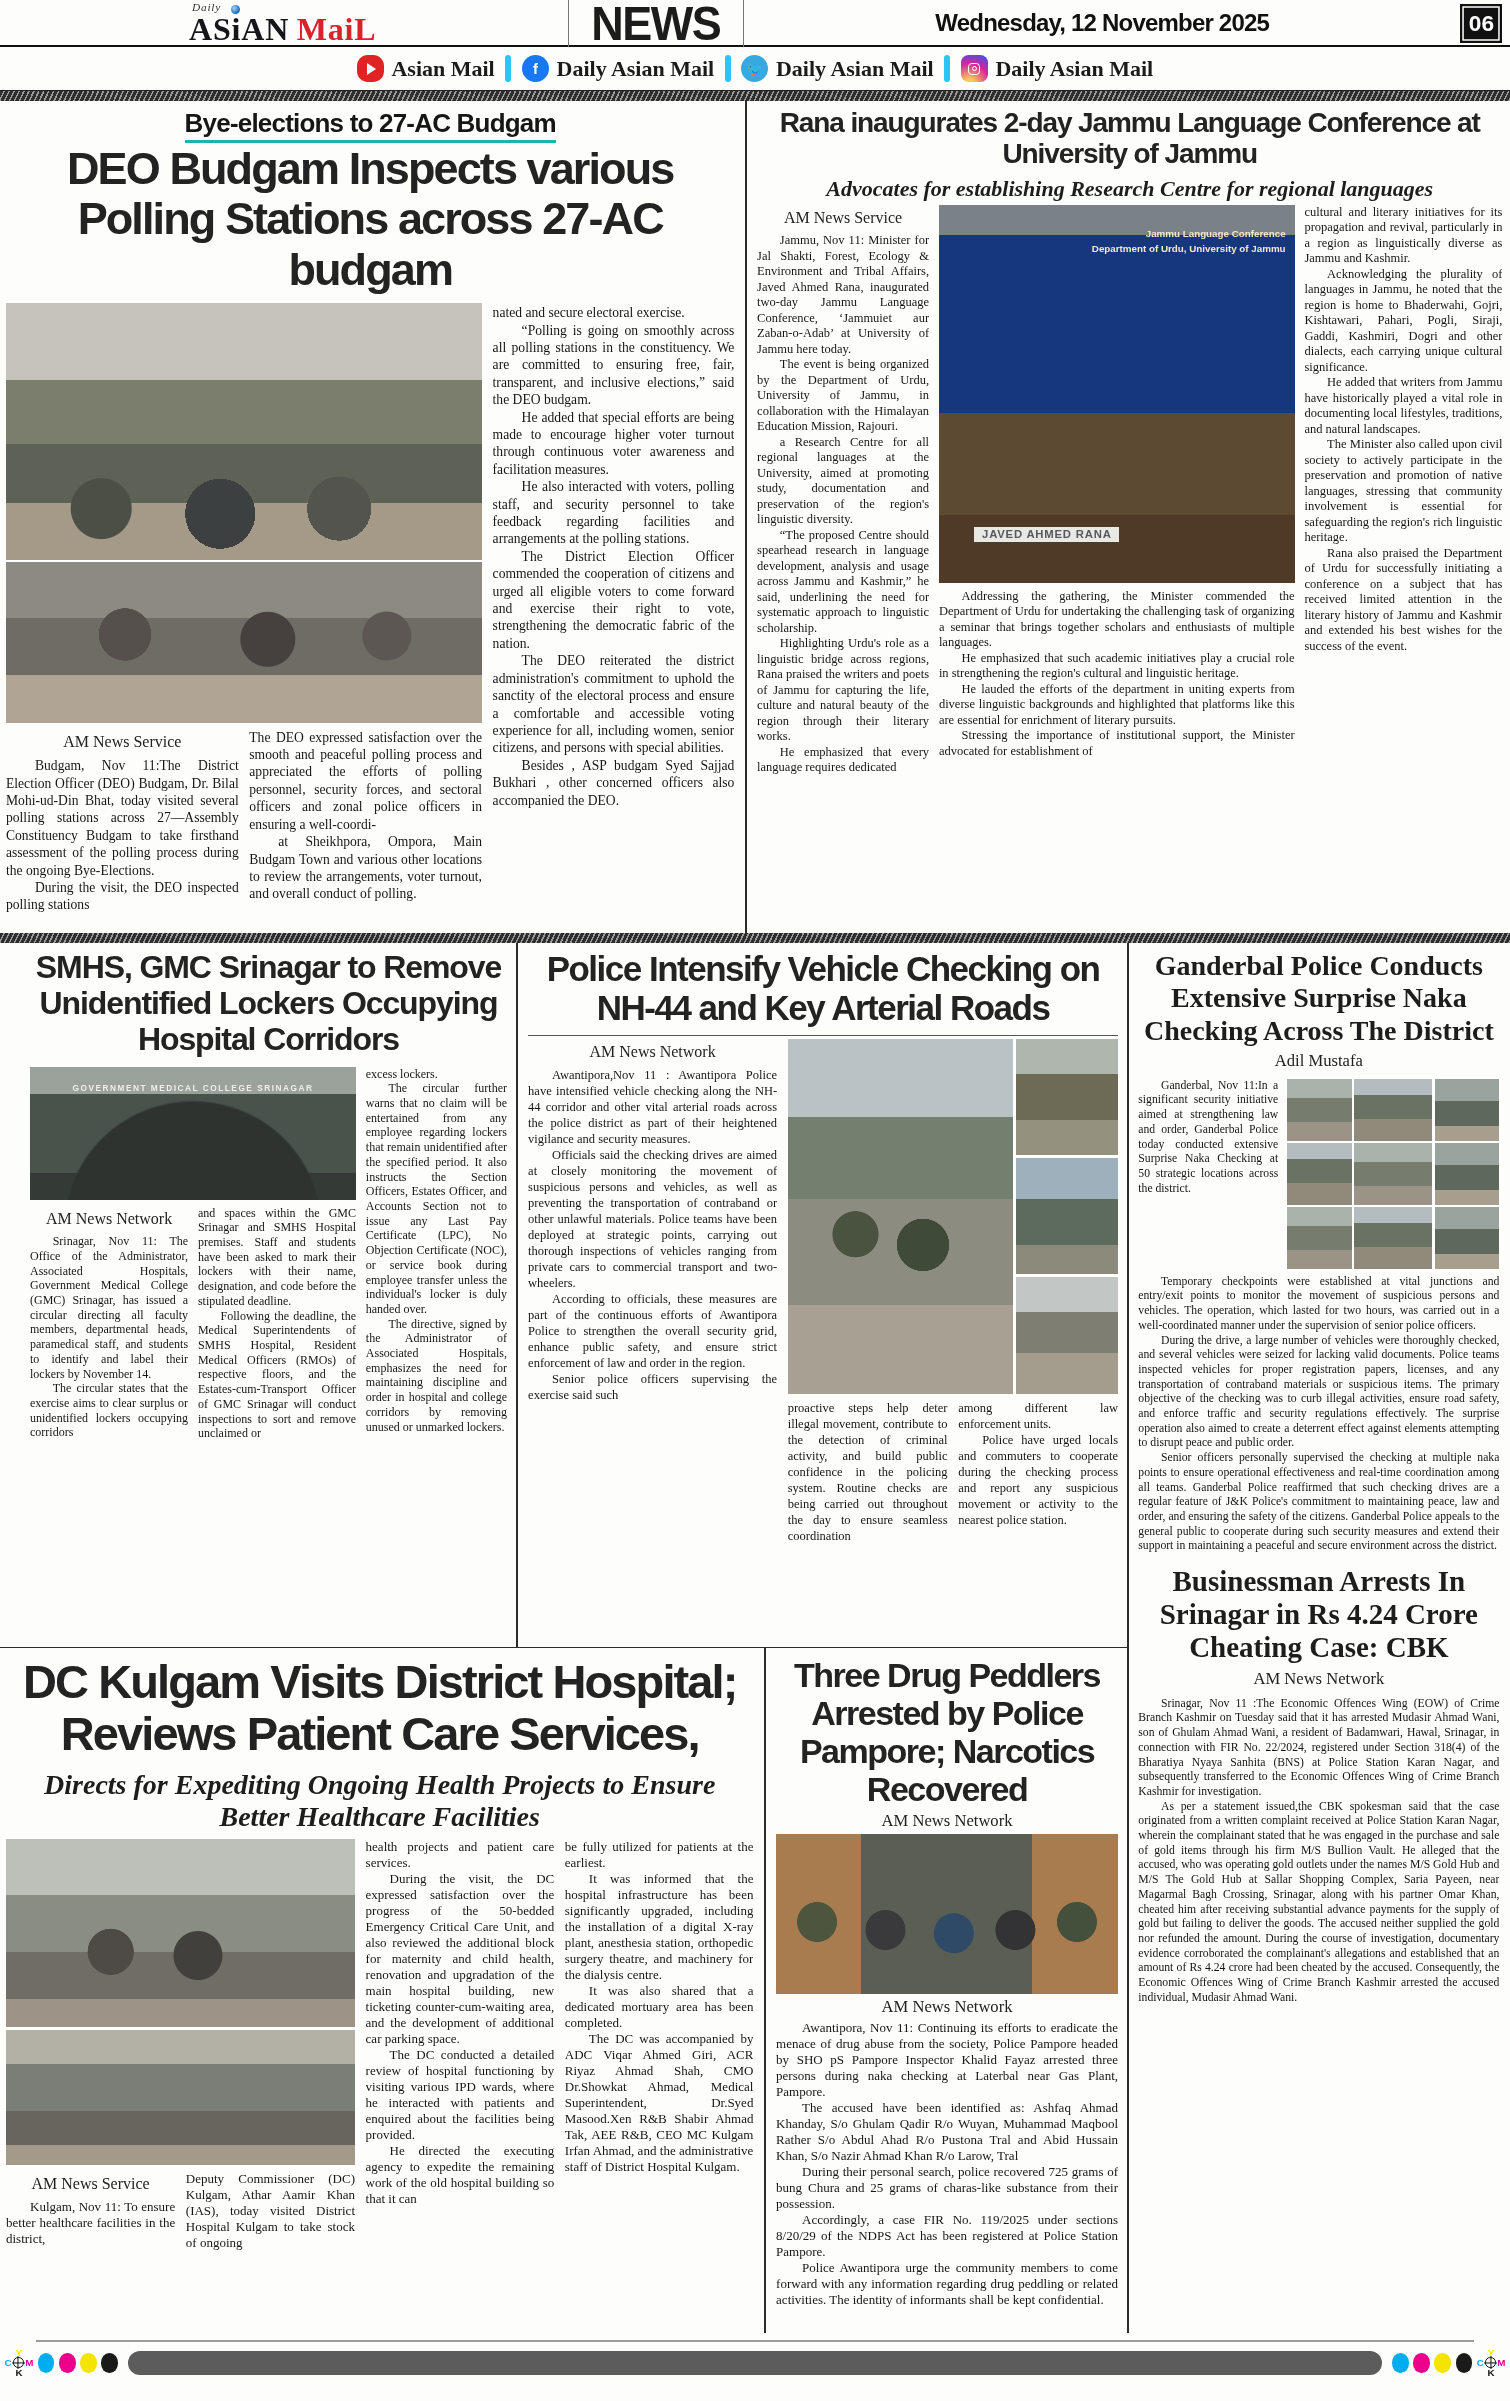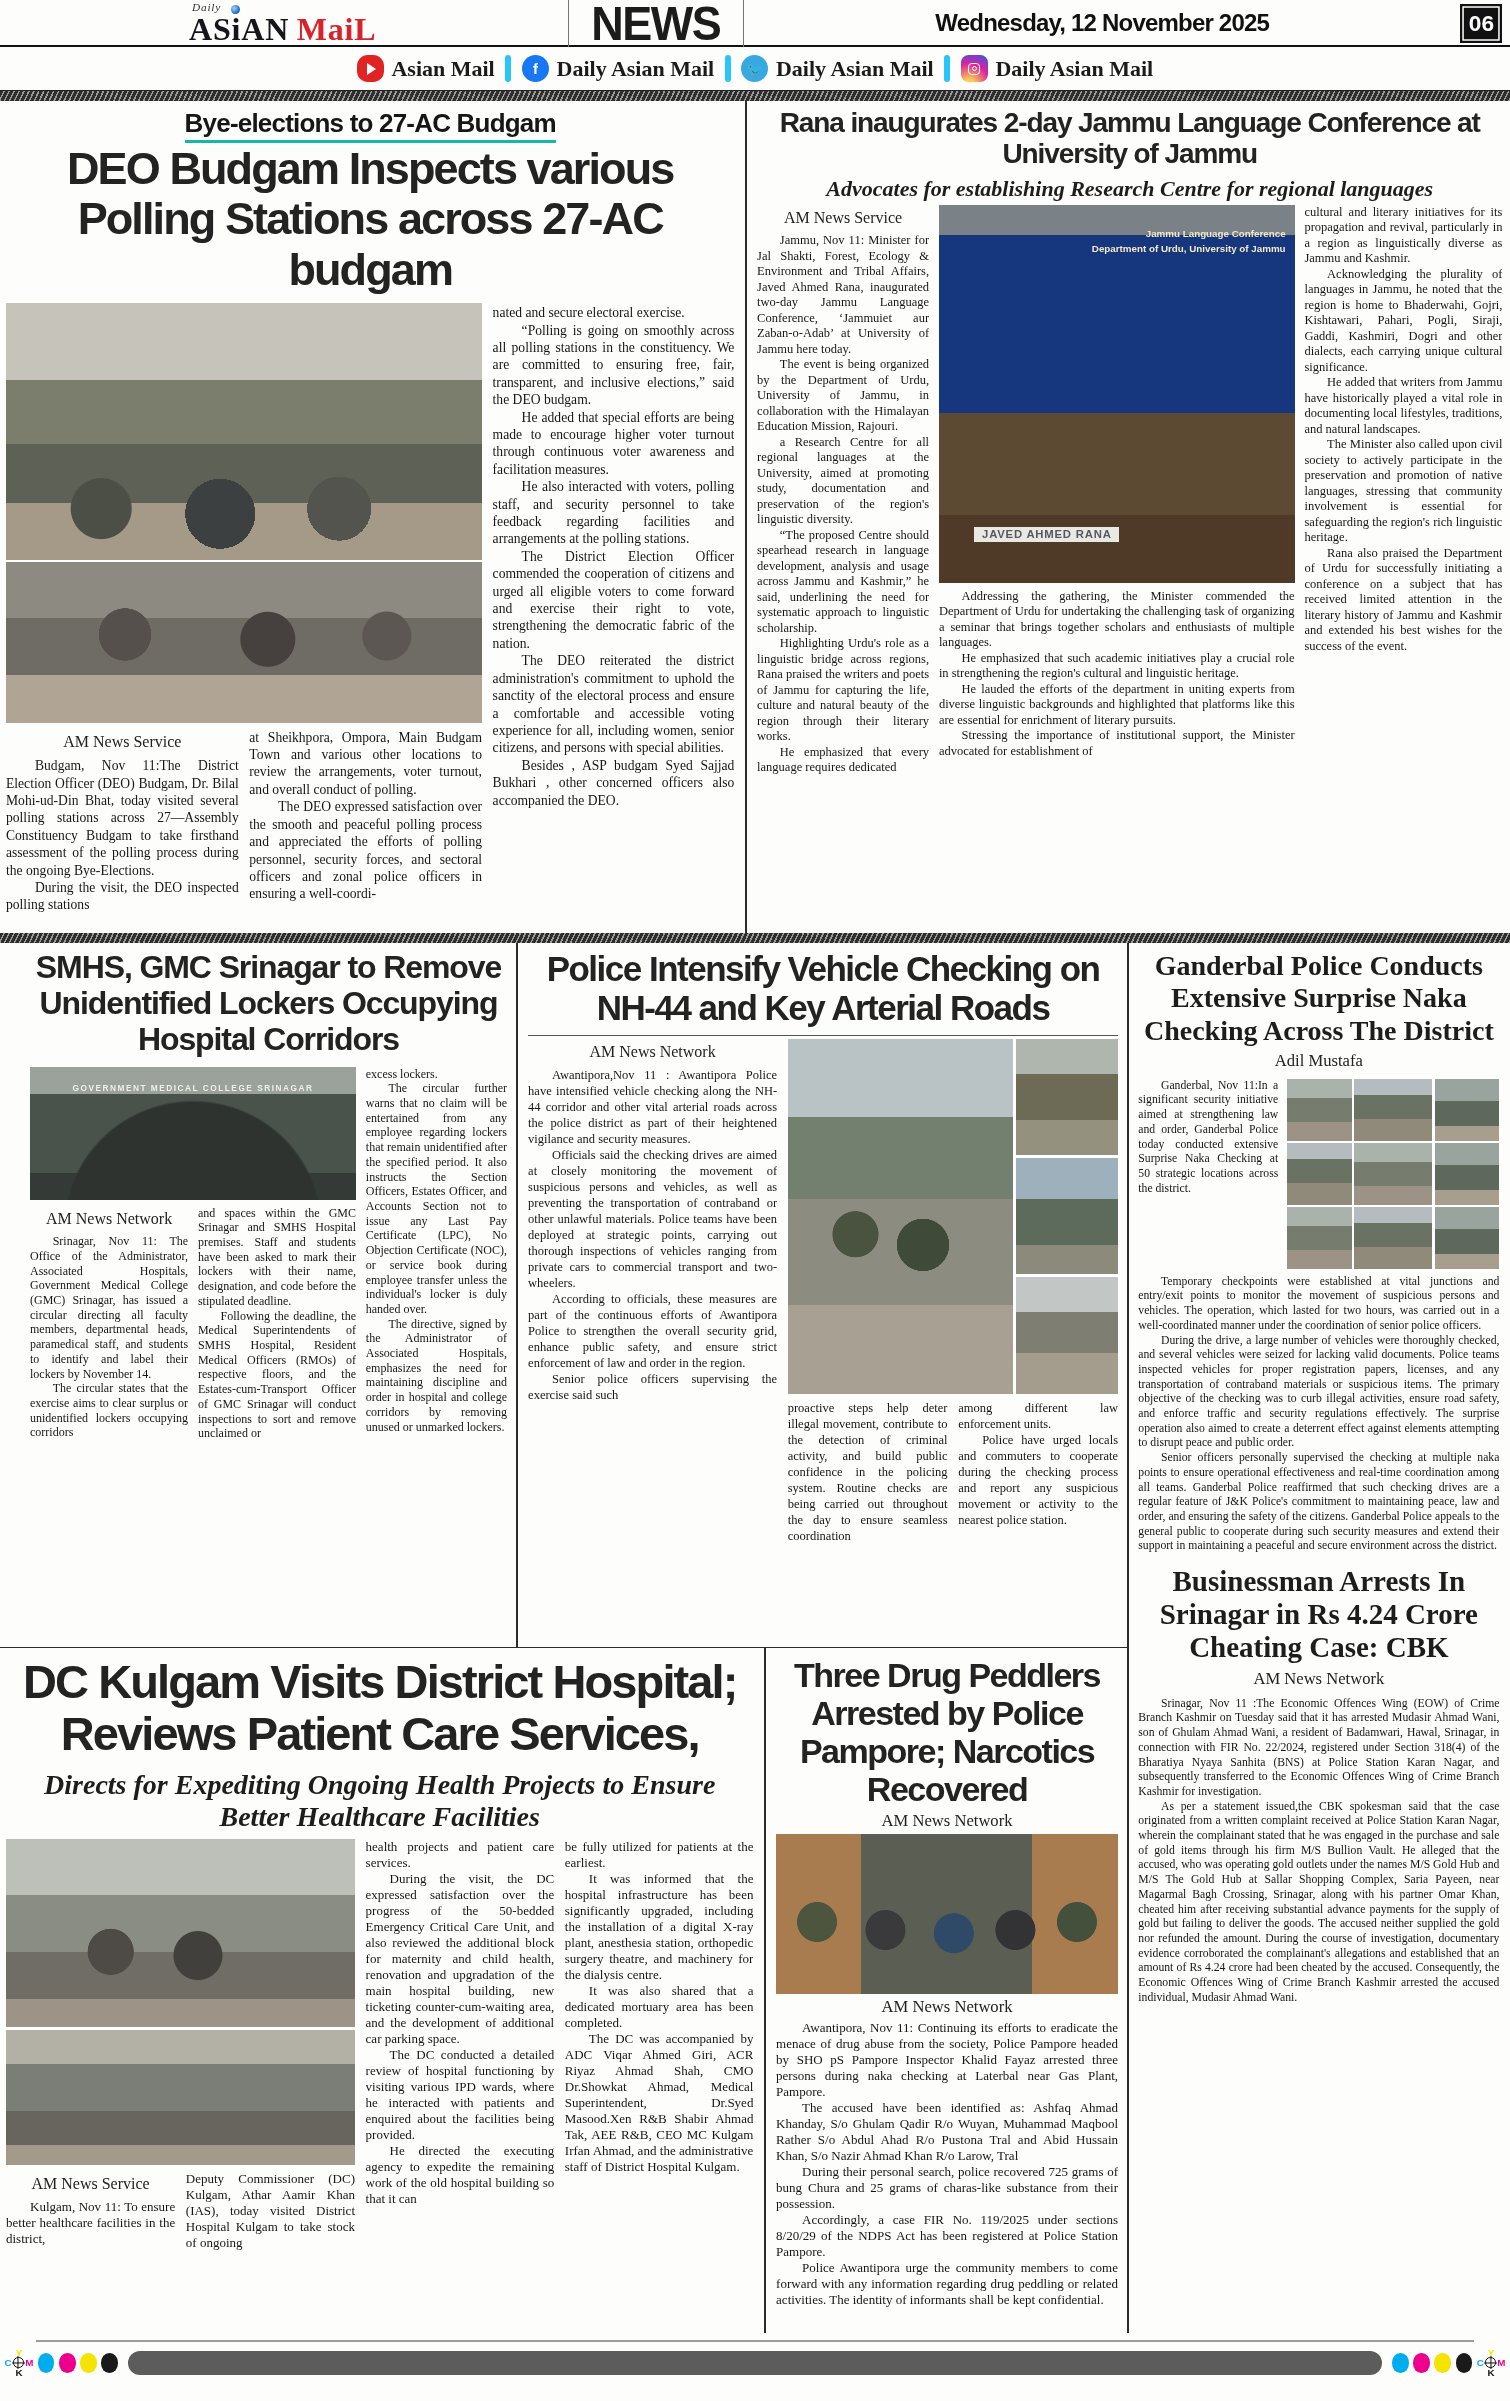--- a/index.html
+++ b/index.html
@@ -258,22 +258,22 @@
           </div>
           <div class="budgam-cols">
             <div class="col">
               <div class="byline">AM News Service</div>
               <div>
                   <p class="para">Budgam, Nov 11:The District Election Officer (DEO) Budgam, Dr. Bilal Mohi-ud-Din Bhat, today visited several polling stations across 27—Assembly Constituency Budgam to take firsthand assessment of the polling process during the ongoing Bye-Elections.</p>
                   <p class="para">During the visit, the DEO inspected polling stations</p>
                 </div>
             </div>
             <div class="col cont-first">
+                <p class="para">The DEO expressed satisfaction over the smooth and peaceful polling process and appreciated the efforts of polling personnel, security forces, and sectoral officers and zonal police officers in ensuring a well-coordi-</p>
                 <p class="para">at Sheikhpora, Ompora, Main Budgam Town and various other locations to review the arrangements, voter turnout, and overall conduct of polling.</p>
-                <p class="para">The DEO expressed satisfaction over the smooth and peaceful polling process and appreciated the efforts of polling personnel, security forces, and sectoral officers and zonal police officers in ensuring a well-coordi-</p>
               </div>
           </div>
         </div>
         <div class="col budgam-col3 cont-first">
             <p class="para">nated and secure electoral exercise.</p>
             <p class="para">“Polling is going on smoothly across all polling stations in the constituency. We are committed to ensuring free, fair, transparent, and inclusive elections,” said the DEO budgam.</p>
             <p class="para">He added that special efforts are being made to encourage higher voter turnout through continuous voter awareness and facilitation measures.</p>
             <p class="para">He also interacted with voters, polling staff, and security personnel to take feedback regarding facilities and arrangements at the polling stations.</p>
             <p class="para">The District Election Officer commended the cooperation of citizens and urged all eligible voters to come forward and exercise their right to vote, strengthening the democratic fabric of the nation.</p>
             <p class="para">The DEO reiterated the district administration's commitment to uphold the sanctity of the electoral process and ensure a comfortable and accessible voting experience for all, including women, senior citizens, and persons with special abilities.</p>
@@ -472,21 +472,21 @@
               <div></div>
             <div></div>
               <div></div>
               <div></div>
             <div></div>
               <div></div>
               <div></div>
           </div>
         </div>
         <div class="col ganderbal-wide">
-            <p class="para">Temporary checkpoints were established at vital junctions and entry/exit points to monitor the movement of suspicious persons and vehicles. The operation, which lasted for two hours, was carried out in a well-coordinated manner under the coordination of senior police officers.</p>
+            <p class="para">Temporary checkpoints were established at vital junctions and entry/exit points to monitor the movement of suspicious persons and vehicles. The operation, which lasted for two hours, was carried out in a well-coordinated manner under the supervision of senior police officers.</p>
             <p class="para">During the drive, a large number of vehicles were thoroughly checked, and several vehicles were seized for lacking valid documents. Police teams inspected vehicles for proper registration papers, licenses, and any transportation of contraband materials or suspicious items. The primary objective of the checking was to curb illegal activities, ensure road safety, and enforce traffic and security regulations effectively. The surprise operation also aimed to create a deterrent effect against elements attempting to disrupt peace and public order.</p>
             <p class="para">Senior officers personally supervised the checking at multiple naka points to ensure operational effectiveness and real-time coordination among all teams. Ganderbal Police reaffirmed that such checking drives are a regular feature of J&amp;K Police's commitment to maintaining peace, law and order, and ensuring the safety of the citizens. Ganderbal Police appeals to the general public to cooperate during such security measures and extend their support in maintaining a peaceful and secure environment across the district.</p>
           </div>
       </article>
 
       <article>
         <h2 class="head-serif cbk-head">Businessman Arrests In Srinagar in Rs 4.24 Crore Cheating Case: CBK</h2>
         <div class="byline">AM News Network</div>
         <div class="col cbk-body">
             <p class="para">Srinagar, Nov 11 :The Economic Offences Wing (EOW) of Crime Branch Kashmir on Tuesday said that it has arrested Mudasir Ahmad Wani, son of Ghulam Ahmad Wani, a resident of Badamwari, Hawal, Srinagar, in connection with FIR No. 22/2024, registered under Section 318(4) of the Bharatiya Nyaya Sanhita (BNS) at Police Station Karan Nagar, and subsequently transferred to the Economic Offences Wing of Crime Branch Kashmir for investigation.</p>

